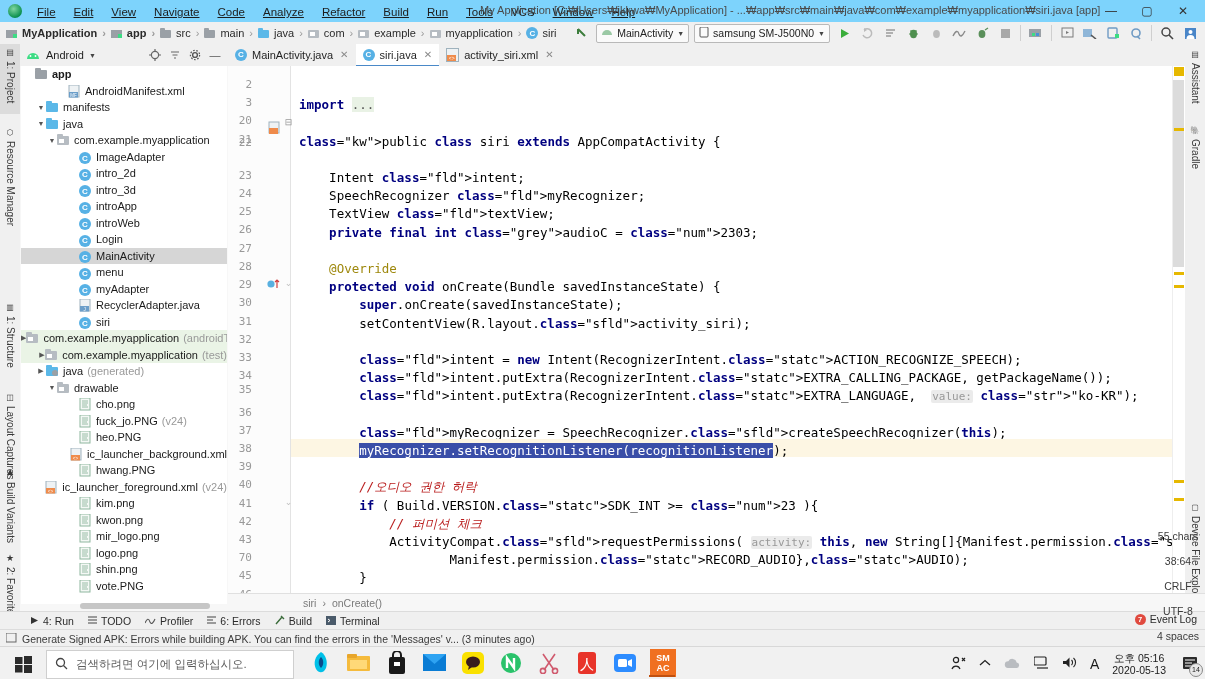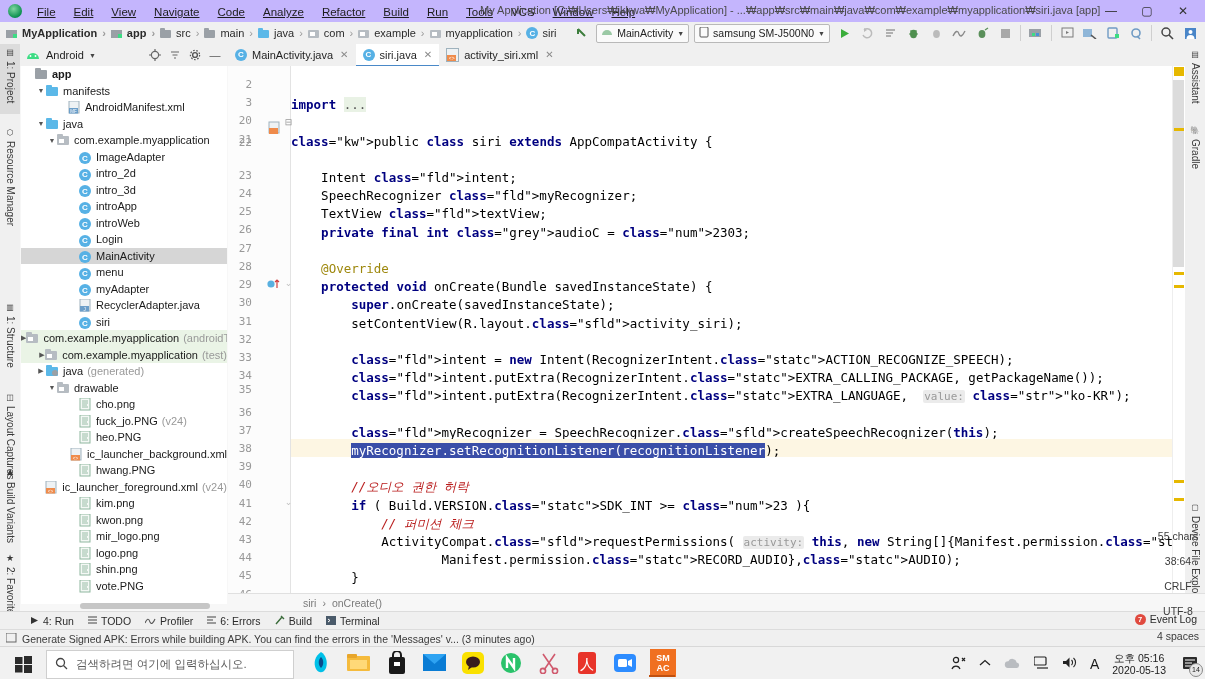--- a/index.html
+++ b/index.html
@@ -5,21 +5,21 @@
   html,body{margin:0;padding:0;}
   body{
     width:1205px;height:679px;overflow:hidden;
     font-family:"Liberation Sans", sans-serif;
     font-size:11px;color:#000;background:#f2f2f2;
     -webkit-font-smoothing:antialiased;
   }
   #app{position:relative;width:1205px;height:679px;}
 
   
-  .titlebar{position:absolute;left:0;top:0;width:1205px;height:22px;background:#c4b5fd;border-bottom:1px solid #e0e0e0;}
+  .titlebar{position:absolute;left:0;top:0;width:1205px;height:22px;background:#7dd3fc;border-bottom:1px solid #e0e0e0;}
   .logo-ic{position:absolute;left:8px;top:4px;width:14px;height:14px;border-radius:50%;
     background:radial-gradient(circle at 40% 35%,#7fd6a0,#0b8f4e 70%);}
   .menu{position:absolute;left:28px;top:3px;display:flex;gap:0px;}
   .menu-item{padding:2px 9px;font-size:11.5px;color:#1d1d1d;cursor:default;line-height:14px;}
   .menu-item u{text-decoration:underline;}
   .wtitle{position:absolute;left:480px;top:4px;width:620px;font-size:11px;color:#4a4a4a;white-space:nowrap;overflow:hidden;}
   .wbtns{position:absolute;right:4px;top:0px;display:flex;}
   .wbtn{width:36px;height:21px;display:flex;align-items:center;justify-content:center;font-size:12px;color:#333;}
 
   
@@ -73,21 +73,21 @@
   .etab.active{background:#fff;border-bottom:2px solid #4a89c8;}
   .etab .x{color:#8a8a8a;font-size:10px;margin-left:2px;}
 
   
   .editor{position:absolute;left:228px;top:66px;width:957px;height:527px;background:#fff;}
   .gutter{position:absolute;left:0;top:0;width:62px;height:527px;background:#fcfcfc;border-right:1px solid #e3e3e3;}
   .lnum{position:absolute;right:38px;font-size:11px;color:#999;font-family:"DejaVu Sans Mono",monospace;text-align:right;width:20px;}
   .fold{position:absolute;left:56px;width:9px;font-size:9px;color:#999;text-align:center;}
   .codearea{position:absolute;left:63px;top:0;width:894px;height:527px;overflow:hidden;
      font-family:"DejaVu Sans Mono", monospace;font-size:12.5px;line-height:18.2px;white-space:pre;}
-  .cl{position:absolute;left:0;height:18.2px;white-space:pre;}
+  .cl{position:absolute;left:8px;height:18.2px;white-space:pre;}
   .linehl{position:absolute;left:0;width:894px;height:18.2px;background:#fdf6e3;}
   .kw{color:#000080;font-weight:bold;}
   .cmt{color:#b91c1c;font-style:italic;}
   .anno{color:#9e880d;}
   .hint{background:#ebebeb;color:#999;font-size:11px;font-style:normal;padding:0 1px;border-radius:2px;}
   .selblk{background:#3a4ea8;color:#fff;}
   .folded{background:#e9f2e5;color:#555;}
   .gutter-ic{position:absolute;left:40px;width:14px;height:14px;}
   .stripe{position:absolute;right:0;top:0;width:12px;height:527px;background:#fff;border-left:1px solid #eee;}
   .mark{position:absolute;left:1px;width:10px;height:3px;background:#e6b800;}
@@ -418,37 +418,37 @@
         <div class="row">
           <span style="width:4px"></span>
           <span class="tw"></span>
           <span class="ic"><svg width="13" height="12">
               <rect x="0" y="2" width="12" height="9" rx="1" fill="#9aa0a6"></rect>
               <rect x="0" y="0" width="6" height="3" rx="1" fill="#9aa0a6"></rect>
             </svg></span>
           <span style="font-weight:bold;">app</span>
         </div>
         <div class="row">
+          <span style="width:37px"></span>
+          <span class="tw"></span>
+          <span class="ic"><svg width="12" height="13">
+              <rect x="1" y="0" width="10" height="12" fill="#eef2f4" stroke="#9fb2bd"></rect>
+              <rect x="1" y="7" width="9" height="5.5" fill="#6b9ec9"></rect>
+              <text x="5.5" y="12" font-size="4.5" fill="#fff" text-anchor="middle" font-family="Liberation Sans, sans-serif">MF</text>
+            </svg></span>
+          <span style="">AndroidManifest.xml</span>
+        </div>
+        <div class="row">
           <span style="width:15px"></span>
           <span class="tw">▼</span>
           <span class="ic"><svg width="13" height="12">
               <rect x="0" y="2" width="12" height="9" rx="1" fill="#5bb8e8"></rect>
               <rect x="0" y="0" width="6" height="3" rx="1" fill="#5bb8e8"></rect>
             </svg></span>
           <span style="">manifests</span>
-        </div>
-        <div class="row">
-          <span style="width:37px"></span>
-          <span class="tw"></span>
-          <span class="ic"><svg width="12" height="13">
-              <rect x="1" y="0" width="10" height="12" fill="#eef2f4" stroke="#9fb2bd"></rect>
-              <rect x="1" y="7" width="9" height="5.5" fill="#6b9ec9"></rect>
-              <text x="5.5" y="12" font-size="4.5" fill="#fff" text-anchor="middle" font-family="Liberation Sans, sans-serif">MF</text>
-            </svg></span>
-          <span style="">AndroidManifest.xml</span>
         </div>
         <div class="row">
           <span style="width:15px"></span>
           <span class="tw">▼</span>
           <span class="ic"><svg width="13" height="12">
               <rect x="0" y="2" width="12" height="9" rx="1" fill="#5bb8e8"></rect>
               <rect x="0" y="0" width="6" height="3" rx="1" fill="#5bb8e8"></rect>
             </svg></span>
           <span style="">java</span>
         </div>
@@ -745,21 +745,21 @@
         <div class="lnum" style="top: 303.2px;">34</div>
         <div class="lnum" style="top: 317px;">35</div>
         <div class="lnum" style="top: 339.6px;">36</div>
         <div class="lnum" style="top: 357.8px;">37</div>
         <div class="lnum" style="top: 376px;">38</div>
         <div class="lnum" style="top: 394.2px;">39</div>
         <div class="lnum" style="top: 412.4px;">40</div>
         <div class="lnum" style="top: 430.6px;">41</div>
         <div class="lnum" style="top: 448.8px;">42</div>
         <div class="lnum" style="top: 467px;">43</div>
-        <div class="lnum" style="top: 485.2px;">44</div>
+        <div class="lnum" style="top: 485.2px;">70</div>
         <div class="lnum" style="top: 503.4px;">45</div>
         <div class="lnum" style="top: 521.6px;">46</div>
         <div class="fold" style="top: 212.2px; color: rgb(192, 192, 192);">⌄</div>
         <div class="fold" style="top: 430.6px; color: rgb(192, 192, 192);">⌄</div>
       </div>
     <div class="codearea" id="codearea"><div class="cl" style="top: 12px;"></div><div class="cl" style="top: 30.2px;"><span class="kw">import</span> <span class="folded">...</span></div><div class="cl" style="top: 48.4px;"></div><div class="cl" style="top: 66.6px;"><span <span="" class="kw">class</span>="kw"&gt;public <span class="kw">class</span> siri <span class="kw">extends</span> AppCompatActivity {</div><div class="cl" style="top: 84.8px;"></div><div class="cl" style="top: 103px;">    Intent <span <span="" class="kw">class</span>="fld"&gt;intent;</div><div class="cl" style="top: 121.2px;">    SpeechRecognizer <span <span="" class="kw">class</span>="fld"&gt;myRecognizer;</div><div class="cl" style="top: 139.4px;">    TextView <span <span="" class="kw">class</span>="fld"&gt;textView;</div><div class="cl" style="top: 157.6px;">    <span class="kw">private</span> <span class="kw">final</span> <span class="kw">int</span> <span <span="" class="kw">class</span>="grey"&gt;audioC = <span <span="" class="kw">class</span>="num"&gt;2303;</div><div class="cl" style="top: 175.8px;"></div><div class="cl" style="top: 194px;">    <span class="anno">@Override</span></div><div class="cl" style="top: 212.2px;">    <span class="kw">protected</span> <span class="kw">void</span> onCreate(Bundle savedInstanceState) {</div><div class="cl" style="top: 230.4px;">        <span class="kw">super</span>.onCreate(savedInstanceState);</div><div class="cl" style="top: 248.6px;">        setContentView(R.layout.<span <span="" class="kw">class</span>="sfld"&gt;activity_siri);</div><div class="cl" style="top: 266.8px;"></div><div class="cl" style="top: 285px;">        <span <span="" class="kw">class</span>="fld"&gt;intent = <span class="kw">new</span> Intent(RecognizerIntent.<span <span="" class="kw">class</span>="statc"&gt;ACTION_RECOGNIZE_SPEECH);</div><div class="cl" style="top: 303.2px;">        <span <span="" class="kw">class</span>="fld"&gt;intent.putExtra(RecognizerIntent.<span <span="" class="kw">class</span>="statc"&gt;EXTRA_CALLING_PACKAGE, getPackageName());</div><div class="cl" style="top: 321.4px;">        <span <span="" class="kw">class</span>="fld"&gt;intent.putExtra(RecognizerIntent.<span <span="" class="kw">class</span>="statc"&gt;EXTRA_LANGUAGE,  <span class="hint">value:</span> <span <span="" class="kw">class</span>="str"&gt;"ko-KR");</div><div class="cl" style="top: 339.6px;"></div><div class="cl" style="top: 357.8px;">        <span <span="" class="kw">class</span>="fld"&gt;myRecognizer = SpeechRecognizer.<span <span="" class="kw">class</span>="sfld"&gt;createSpeechRecognizer(<span class="kw">this</span>);</div><div class="linehl" style="top: 373px;"></div><div class="cl" style="top: 376px;">        <span class="selblk">myRecognizer.setRecognitionListener(recognitionListener</span>);</div><div class="cl" style="top: 394.2px;"></div><div class="cl" style="top: 412.4px;">        <span class="cmt">//오디오 권한 허락</span></div><div class="cl" style="top: 430.6px;">        <span class="kw">if</span> ( Build.VERSION.<span <span="" class="kw">class</span>="statc"&gt;SDK_INT &gt;= <span <span="" class="kw">class</span>="num"&gt;23 ){</div><div class="cl" style="top: 448.8px;">            <span class="cmt">// 퍼미션 체크</span></div><div class="cl" style="top: 467px;">            ActivityCompat.<span <span="" class="kw">class</span>="sfld"&gt;requestPermissions( <span class="hint">activity:</span> <span class="kw">this</span>, <span class="kw">new</span> String[]{Manifest.permission.<span <span="" class="kw">class</span>="statc"&gt;INTERNET,</div><div class="cl" style="top: 485.2px;">                    Manifest.permission.<span <span="" class="kw">class</span>="statc"&gt;RECORD_AUDIO},<span <span="" class="kw">class</span>="statc"&gt;AUDIO);</div><div class="cl" style="top: 503.4px;">        }</div><div class="cl" style="top: 521.6px;"></div><div class="cl" style="top: 539.8px;"></div></div>
     <div class="stripe">
       <div class="mark" style="top:1px;height:9px"></div>
       <div class="stripe-thumb" style="top:14px;height:187px"></div>
       <div class="mark" style="top:62px"></div>

